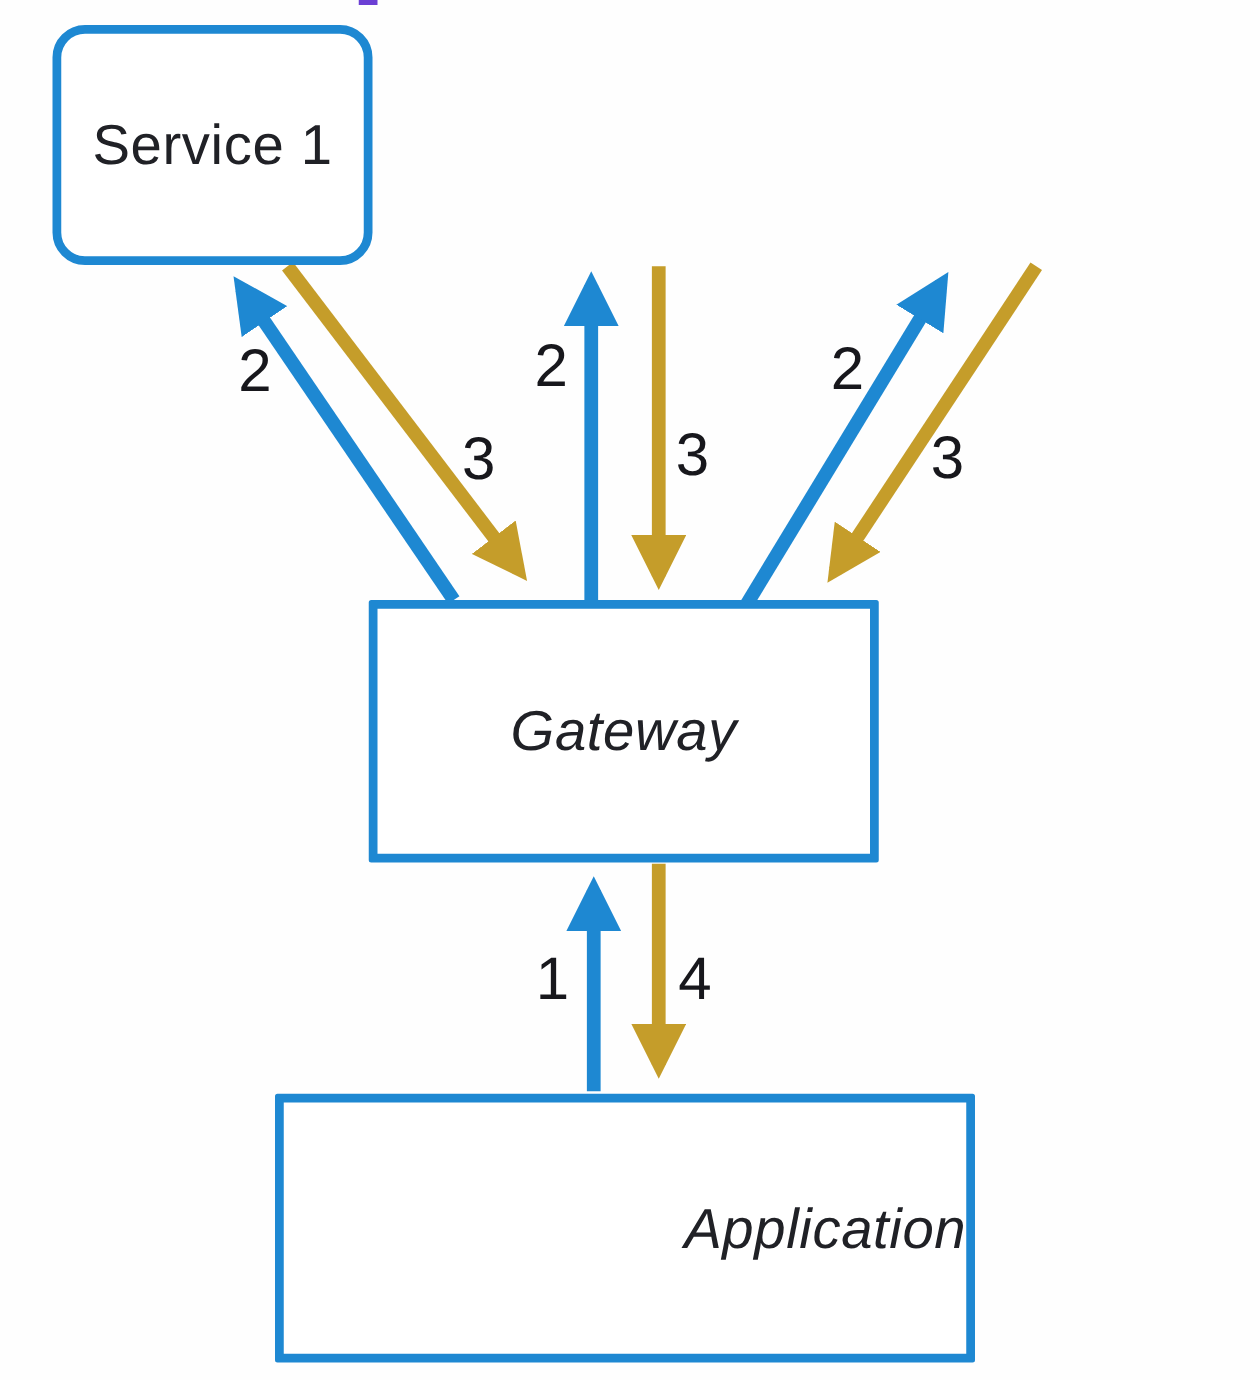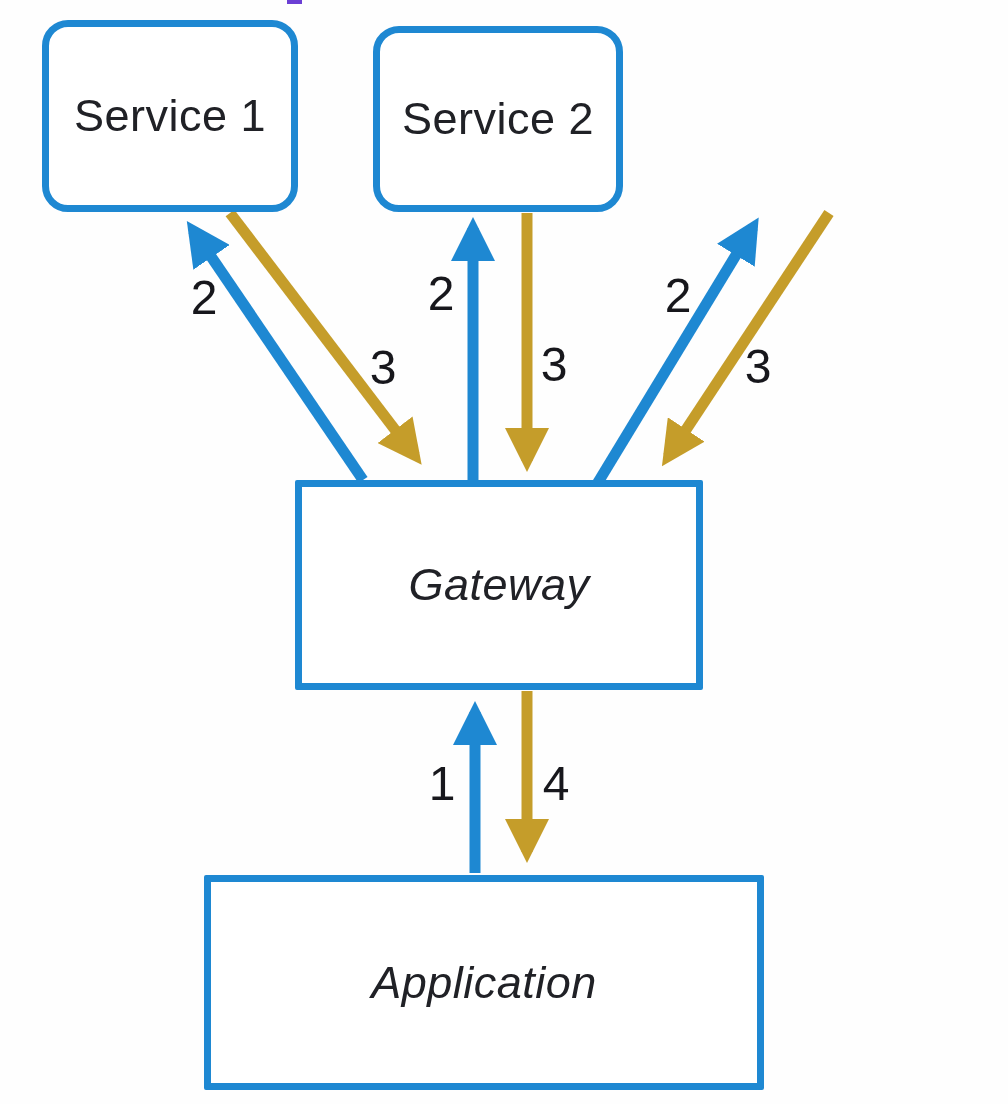--- a/index.html
+++ b/index.html
@@ -33,21 +33,21 @@
     color:var(--node-text);
     font-size:45px;
     letter-spacing:0.5px;
   }
   .node.rounded{border-radius:26px;}
   .node.square{border-radius:2px;font-style:italic;}
   .node-service1{left:42px;top:20px;width:256px;height:192px;}
   .node-service2{left:373px;top:26px;width:250px;height:186px;}
   .node-service3{left:722px;top:18px;width:255px;height:192px;}
   .node-gateway{left:295px;top:480px;width:408px;height:210px;}
-  .node-application{left:204px;top:875px;width:560px;height:215px;}
+  .node-application{left:220px;top:875px;width:560px;height:215px;justify-content:flex-end;}
   .num{
     position:absolute;
     width:44px;height:52px;
     line-height:52px;
     text-align:center;
     font-size:48px;
     color:var(--step-text);
   }
   .lbl-2-s1{left:182px;top:272px;}
   .lbl-3-s1{left:361px;top:342px;}
@@ -86,23 +86,20 @@
 
     <line class="edge-res" x1="230" y1="213" x2="415" y2="456" marker-end="url(#arrowGold)"></line>
     <line class="edge-res" x1="527" y1="213" x2="527" y2="461" marker-end="url(#arrowGold)"></line>
     <line class="edge-res" x1="829" y1="213" x2="668" y2="457" marker-end="url(#arrowGold)"></line>
     <line class="edge-res" x1="527" y1="691" x2="527" y2="852" marker-end="url(#arrowGold)"></line>
   </svg>
 
   <div class="node rounded node-service1">
     <span>Service 1</span>
   </div>
-  <div class="node rounded node-service2">
-    <span>Service 2</span>
-  </div>
   <div class="node square node-gateway">
     <span>Gateway</span>
   </div>
   <div class="node square node-application">
     <span>Application</span>
   </div>
 
   <div class="num lbl-1">1</div>
   <div class="num lbl-2-s1">2</div>
   <div class="num lbl-2-s2">2</div>

